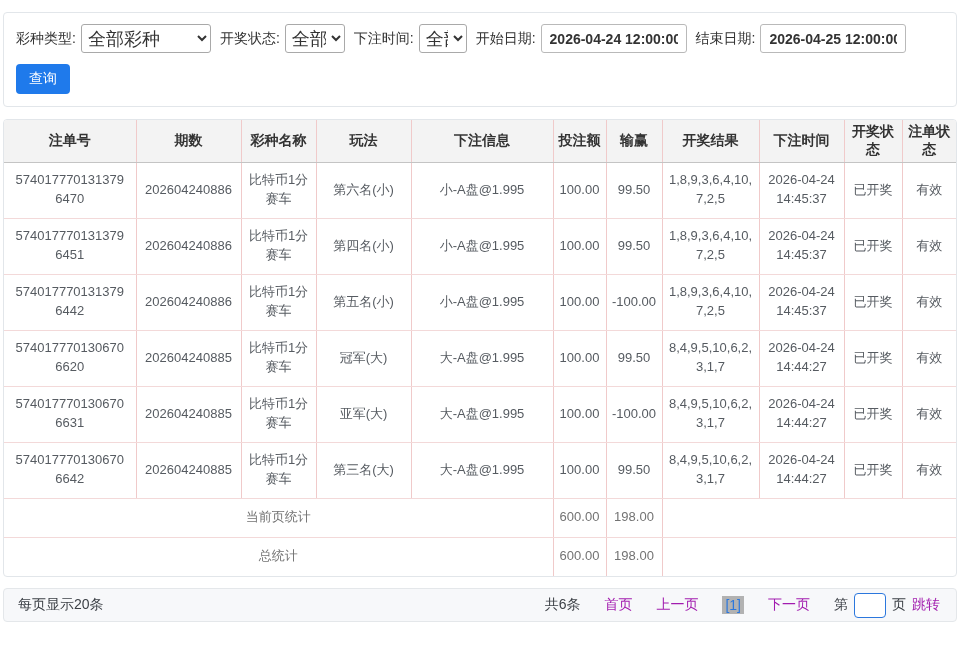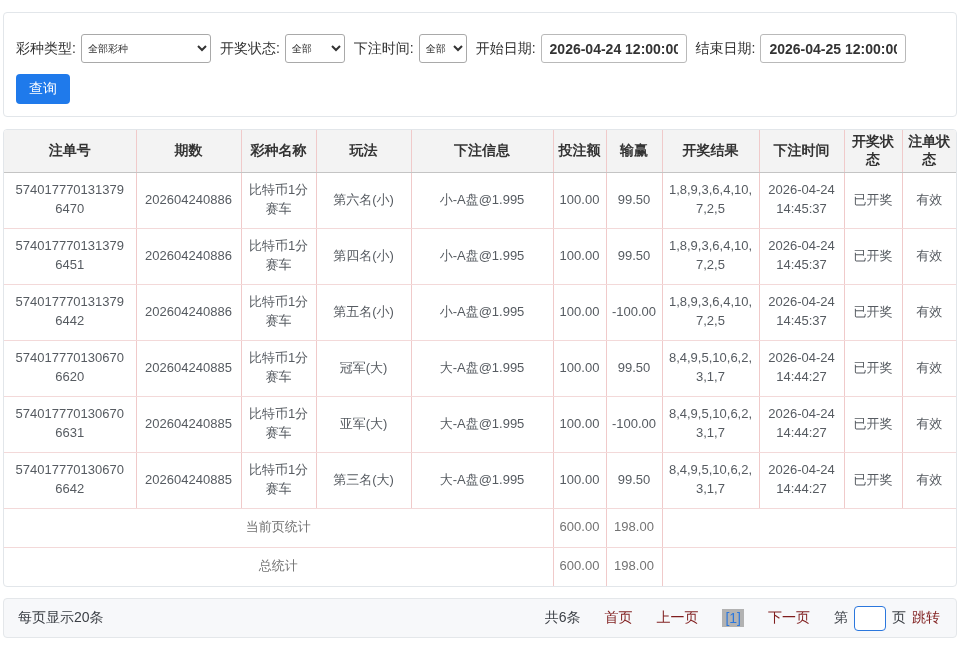--- a/index.html
+++ b/index.html
@@ -8,26 +8,26 @@
     font-family: "Liberation Sans", "DejaVu Sans", sans-serif;
     color: #333;
     padding: 12px 3px 10px 3px;
   }
   .panel {
     border: 1px solid #e2e6ea;
     border-radius: 4px;
     background: #ffffff;
   }
   
-  .filter-panel { padding: 21px 10px 12px 12px; }
+  .filter-panel { padding: 11px 10px 12px 12px; }
   .filter-row { display: flex; align-items: center; font-size: 14px; color: #333; flex-wrap: nowrap; }
   .filter-row .lbl { margin: 0 5px 0 9px; white-space: nowrap; }
   .filter-row .lbl:first-child { margin-left: 0; }
   .filter-row select {
-    height: 29px; font-size: 10px; color: #333;
+    height: 29px; font-size: 18px; color: #333;
     border: 1px solid #a9a9a9; border-radius: 3px; background: #fff;
     padding: 0 2px;
     font-family: "Liberation Sans", "DejaVu Sans", sans-serif;
   }
   .sel-lottery { width: 130px; }
   .sel-draw { width: 60px; }
   .sel-bet { width: 48px; }
   .filter-row input[type="text"] {
     height: 29px; font-size: 14px; color: #333;
     border: 1px solid #b9b9b9; border-radius: 3px;
@@ -59,29 +59,29 @@
     height: 56px; padding: 2px;
     border-right: 1px solid #f0caca;
     border-bottom: 1px solid #f3d9d9;
     white-space: pre-line;
     line-height: 1.45;
   }
   tr.summary-row td { height: 39px; font-size: 13px; color: #737373; }
   tr.summary-row:last-child td { border-bottom: none; }
   
   .footer-panel {
-    margin-top: 11px; height: 40px;
+    margin-top: 11px; height: 34px;
     background: #f7f8fa;
     border: 1px solid #e4e7ea; border-radius: 4px;
     display: flex; align-items: center; justify-content: space-between;
     padding: 0 16px 0 14px;
     font-size: 14px; color: #3b3f45;
   }
   .pager { display: flex; align-items: center; gap: 24px; }
-  .pager a { color: #7f1d1d; text-decoration: none; cursor: pointer; }
+  .pager a { color: #a21caf; text-decoration: none; cursor: pointer; }
   .page-current {
     background: #b2b2b2; color: #2b77dd;
     padding: 1px 3px; font-size: 14px;
   }
   .jump-group { display: flex; align-items: center; gap: 6px; }
   .jump-input {
     width: 32px; height: 25px;
     border: 1px solid #2b77dd; border-radius: 4px;
     text-align: center; font-size: 13px;
   }

